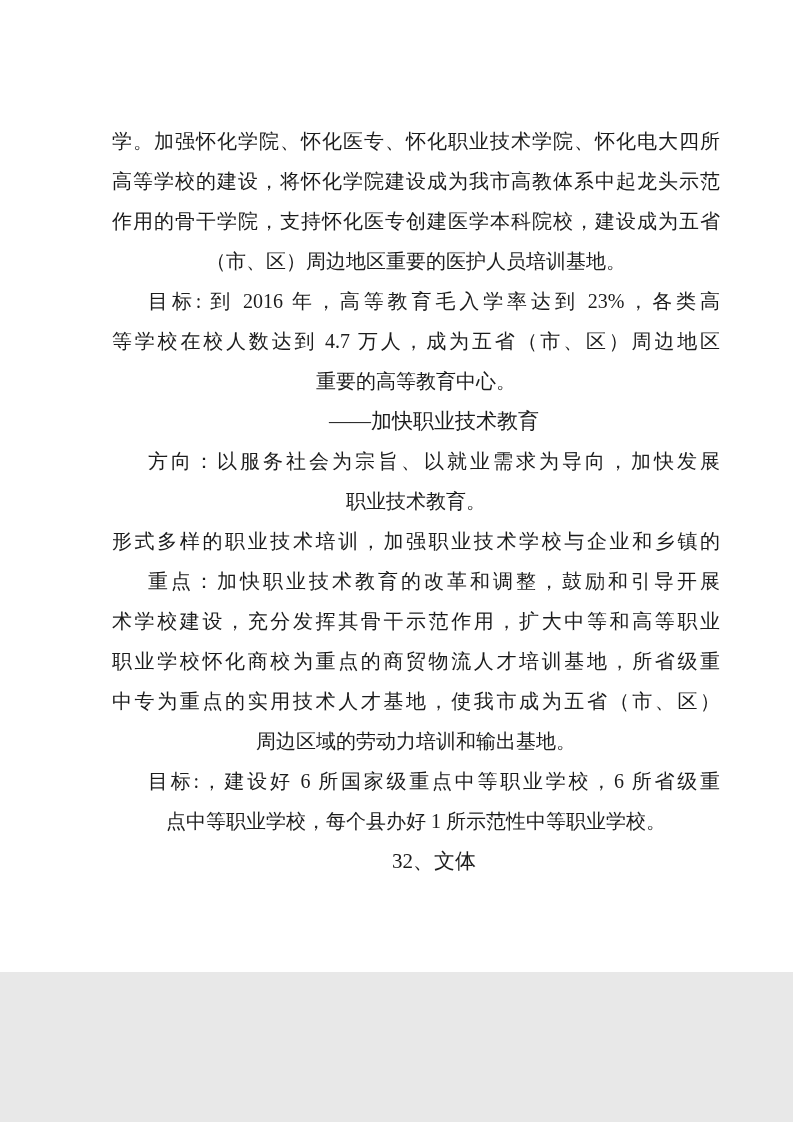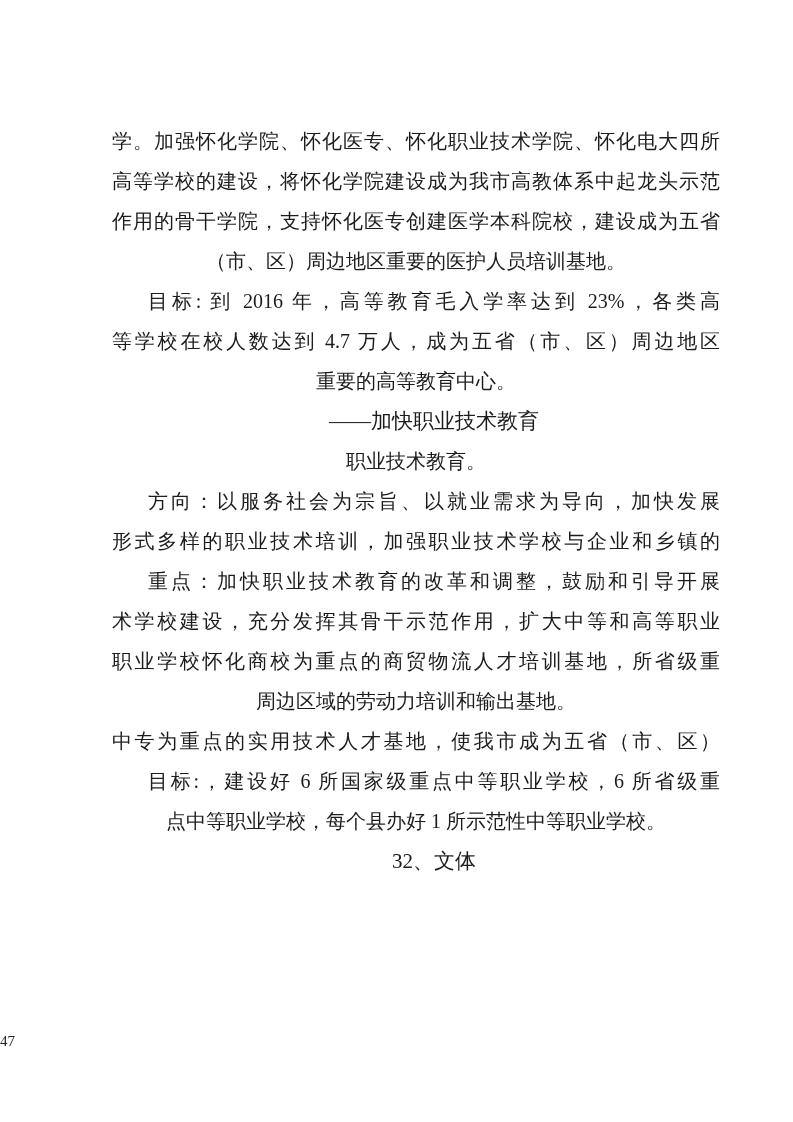--- a/index.html
+++ b/index.html
@@ -3,21 +3,21 @@
 <meta charset="utf-8">
 <style>
   html, body {
     margin: 0;
     padding: 0;
     background: #e8e8e8;
   }
   .page {
     position: relative;
     width: 793px;
-    height: 1122px;
+    height: 972px;
     background: #ffffff;
     font-family: "Liberation Serif", "DejaVu Serif", serif;
     color: #1c1c1c;
     overflow: hidden;
     margin: 0 auto;
   }
   .text-block {
     position: absolute;
     left: 112px;
     top: 121px;
@@ -58,26 +58,26 @@
 <div class="page">
   <div class="text-block" id="text-block">
       <div class="line just">学。加强怀化学院、怀化医专、怀化职业技术学院、怀化电大四所</div>
       <div class="line just">高等学校的建设，将怀化学院建设成为我市高教体系中起龙头示范</div>
       <div class="line just">作用的骨干学院，支持怀化医专创建医学本科院校，建设成为五省</div>
       <div class="line">（市、区）周边地区重要的医护人员培训基地。</div>
       <div class="line just indent">目标: 到 2016 年，高等教育毛入学率达到 23%，各类高</div>
       <div class="line just">等学校在校人数达到 4.7 万人，成为五省（市、区）周边地区</div>
       <div class="line">重要的高等教育中心。</div>
       <div class="line heading indent">——加快职业技术教育</div>
+      <div class="line just indent">方向：以服务社会为宗旨、以就业需求为导向，加快发展</div>
       <div class="line">职业技术教育。</div>
-      <div class="line just indent">方向：以服务社会为宗旨、以就业需求为导向，加快发展</div>
       <div class="line just">形式多样的职业技术培训，加强职业技术学校与企业和乡镇的</div>
       <div class="line just indent">重点：加快职业技术教育的改革和调整，鼓励和引导开展</div>
       <div class="line just">术学校建设，充分发挥其骨干示范作用，扩大中等和高等职业</div>
       <div class="line just">职业学校怀化商校为重点的商贸物流人才培训基地，所省级重</div>
+      <div class="line just">中专为重点的实用技术人才基地，使我市成为五省（市、区）</div>
       <div class="line">周边区域的劳动力培训和输出基地。</div>
-      <div class="line just">中专为重点的实用技术人才基地，使我市成为五省（市、区）</div>
       <div class="line just indent">目标:，建设好 6 所国家级重点中等职业学校，6 所省级重</div>
       <div class="line">点中等职业学校，每个县办好 1 所示范性中等职业学校。</div>
       <div class="line heading indent">32、文体</div>
     </div>
   <div class="page-number">47</div>
 </div>
 
 </body></html>

